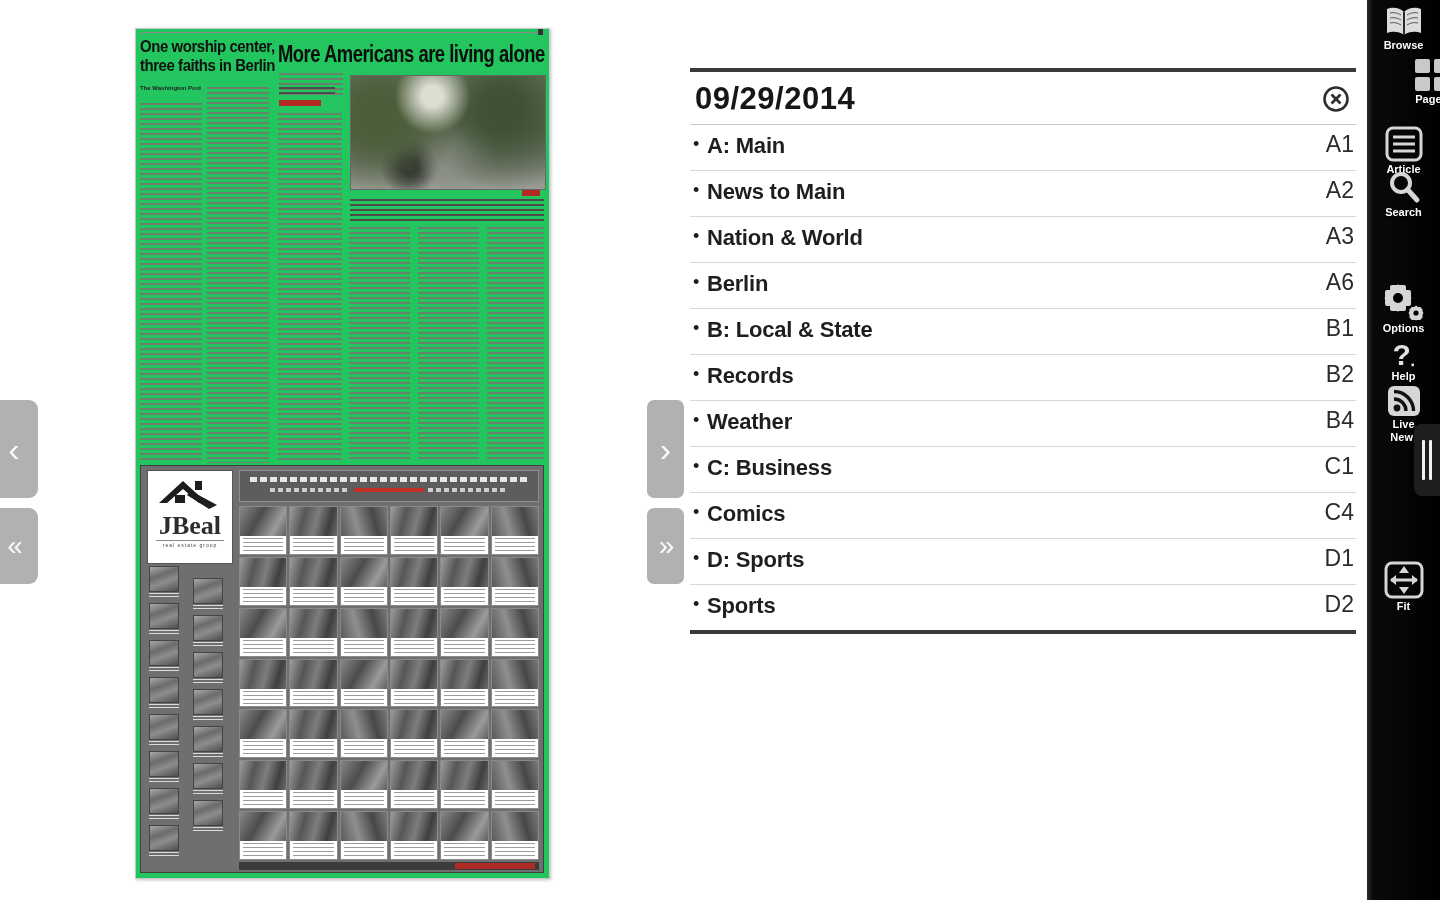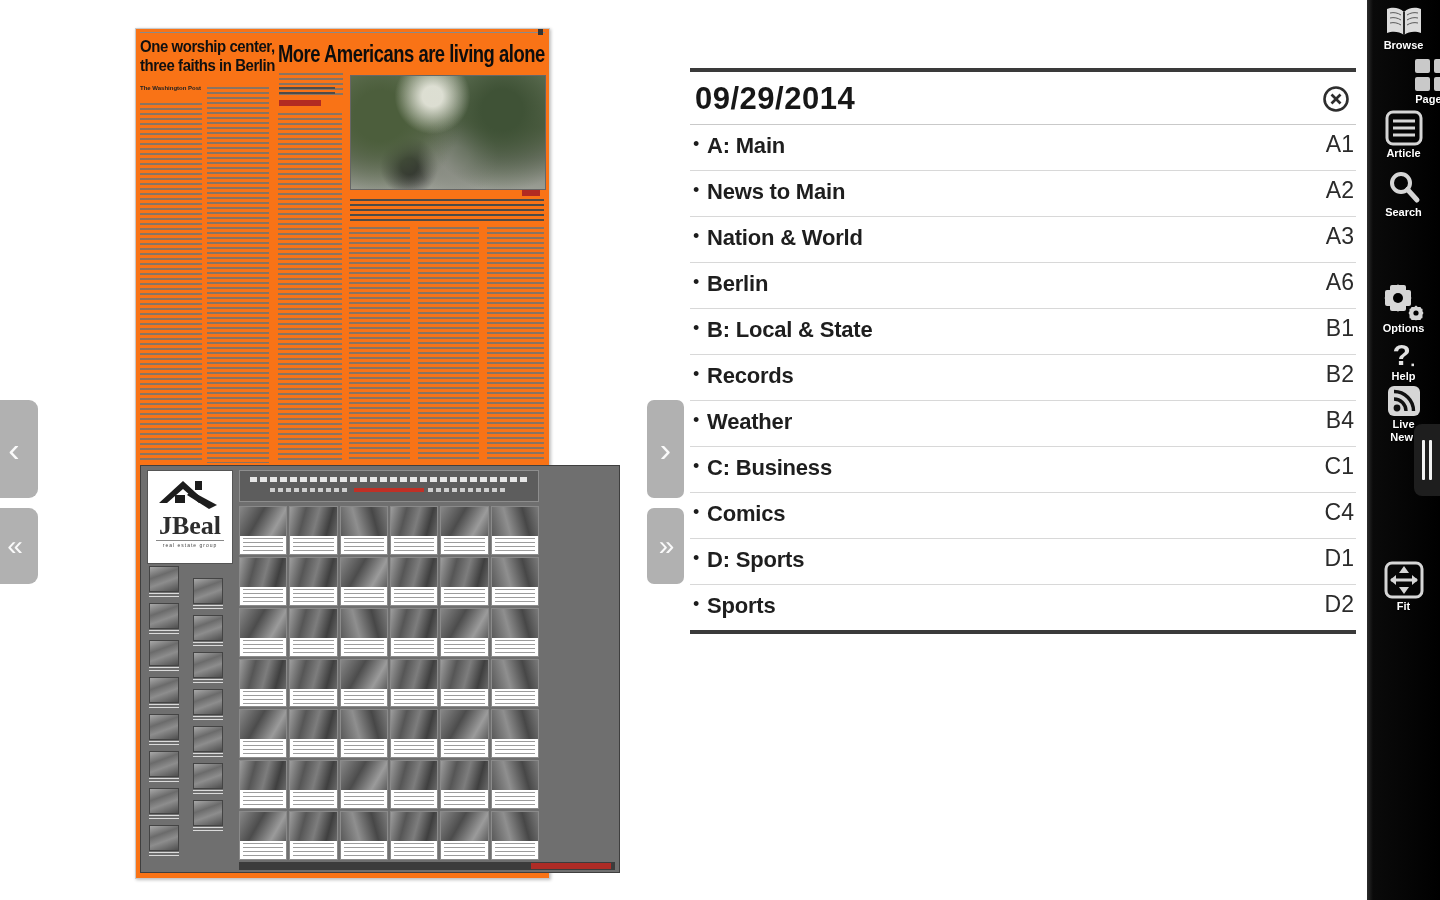--- a/index.html
+++ b/index.html
@@ -1,38 +1,38 @@
 <!DOCTYPE html>
 <html><head>
 <meta charset="utf-8">
 <style>
   html,body{margin:0;padding:0;}
   body{width:1440px;height:900px;overflow:hidden;background:#fff;font-family:"Liberation Sans",sans-serif;}
   .stage{position:relative;width:1440px;height:900px;background:#ffffff;overflow:hidden;}
   .abs{position:absolute;}
 
   
-  .paper{left:135px;top:28px;width:413px;height:849px;background:#f97316;border:1px solid #c9c9c9;box-shadow:1px 1px 3px rgba(0,0,0,.25);cursor:pointer;}
+  .paper{left:135px;top:28px;width:413px;height:849px;background:#22c55e;border:1px solid #c9c9c9;box-shadow:1px 1px 3px rgba(0,0,0,.25);cursor:pointer;}
   .toprule{left:4px;right:4px;top:3px;height:1px;background:#8a8a8a;}
   .topmark{right:6px;top:0;width:5px;height:6px;background:#333;}
   .hl-left{left:4px;top:8px;white-space:nowrap;transform:scaleX(.88);transform-origin:left top;font-weight:bold;font-size:17px;line-height:1.12;color:#101010;letter-spacing:-.5px;}
   .byline{left:4px;top:56px;font-size:6px;font-weight:bold;color:#222;}
   .hl-main{left:142px;top:12px;white-space:nowrap;transform:scaleX(.80);transform-origin:left top;font-weight:bold;font-size:23px;color:#0d0d0d;letter-spacing:-.6px;}
   .greek{background-image:repeating-linear-gradient(to bottom,#76746f 0 2px,transparent 2px 5px);opacity:.85;}
   .greek-dark{background-image:repeating-linear-gradient(to bottom,#4d4b48 0 2px,transparent 2px 5px);}
   .redline{background:#b22a22;}
   .photo{left:214px;top:46px;width:194px;height:113px;border:1px solid #666;
     background:
       radial-gradient(circle at 42% 18%,rgba(235,235,225,.9) 0 7%,transparent 26%),
       radial-gradient(circle at 15% 35%,#4c5e3c 0 14%,transparent 45%),
       radial-gradient(circle at 78% 30%,#3f5236 0 12%,transparent 48%),
       radial-gradient(circle at 55% 72%,#8c8f86 0 8%,transparent 30%),
       radial-gradient(circle at 30% 80%,#2f2f2f 0 5%,transparent 18%),
       linear-gradient(180deg,#6e7d62 0%,#5a684c 45%,#757a6e 72%,#9b9e95 100%);}
-  .ad{left:4px;top:436px;width:480px;height:408px;background:#6f6f6f;border:1px solid #3f3f3f;box-sizing:border-box;}
+  .ad{left:4px;top:436px;width:404px;height:408px;background:#6f6f6f;border:1px solid #3f3f3f;box-sizing:border-box;}
   .adlogo{left:6px;top:4px;width:86px;height:94px;background:#fff;border:1px solid #555;text-align:center;box-sizing:border-box;}
   .adbrand{font-family:"Liberation Serif",serif;font-weight:bold;font-size:26px;color:#2d2d2d;margin-top:2px;line-height:1;}
   .adbrandsub{font-size:5px;letter-spacing:1px;color:#444;border-top:1px solid #888;margin:1px 8px 0 8px;padding-top:1px;}
   .roof{display:block;margin:6px auto 0 auto;}
   .tagline{left:98px;top:4px;width:300px;height:32px;background:#5d5d5d;border:1px solid #8e8e8e;box-sizing:border-box;}
   .tagline .l1{margin:6px 10px 0 10px;height:5px;background-image:repeating-linear-gradient(to right,rgba(255,255,255,.85) 0 7px,transparent 7px 10px);}
   .tagline .l2{margin:6px 30px 0 30px;height:4px;display:flex;gap:4px;}
   .tagline .l2 .w{flex:1;background-image:repeating-linear-gradient(to right,rgba(255,255,255,.7) 0 5px,transparent 5px 8px);}
   .tagline .l2 .r{width:70px;background:#c03026;}
   .agentcol{width:30px;}
@@ -467,21 +467,21 @@
     <div class="sbitem" style="top:58px;padding-left:28px;">
       <svg class="sbicon" width="36" height="34" viewBox="0 0 36 34">
         <rect x="1" y="1" width="15" height="14" rx="2" fill="#c9c9c9"></rect>
         <rect x="20" y="1" width="15" height="14" rx="2" fill="#c9c9c9"></rect>
         <rect x="1" y="19" width="15" height="14" rx="2" fill="#c9c9c9"></rect>
         <rect x="20" y="19" width="15" height="14" rx="2" fill="#c9c9c9"></rect>
       </svg>
       <div class="sblabel">Pages</div>
     </div>
 
-    <div class="sbitem" style="top:110px;">
+    <div class="sbitem" style="top:126px;">
       <svg class="sbicon" width="38" height="36" viewBox="0 0 38 36">
         <rect x="2" y="2" width="34" height="32" rx="6" fill="none" stroke="#d6d6d6" stroke-width="3"></rect>
         <line x1="8" y1="11" x2="30" y2="11" stroke="#d6d6d6" stroke-width="3"></line>
         <line x1="8" y1="18" x2="30" y2="18" stroke="#d6d6d6" stroke-width="3"></line>
         <line x1="8" y1="25" x2="30" y2="25" stroke="#d6d6d6" stroke-width="3"></line>
       </svg>
       <div class="sblabel">Article</div>
     </div>
 
     <div class="sbitem" style="top:169px;">

